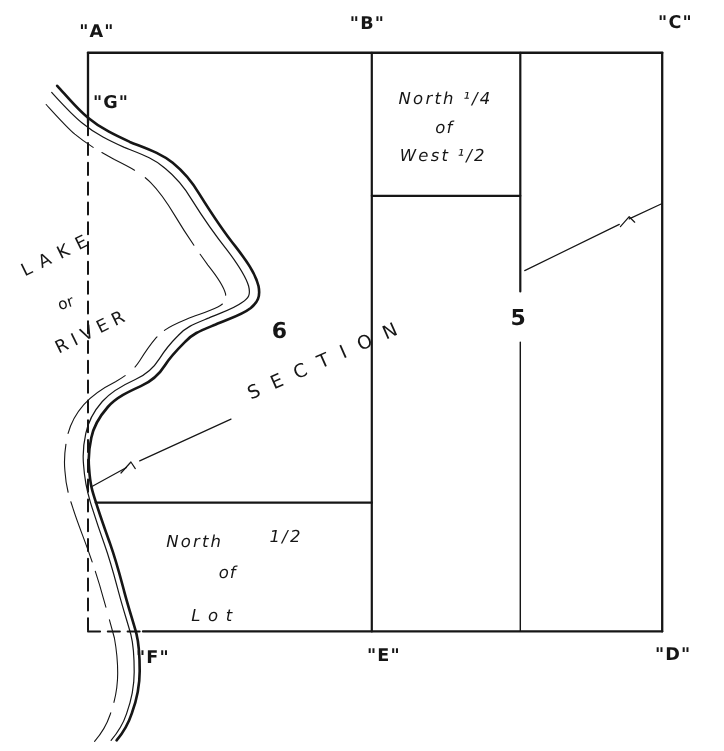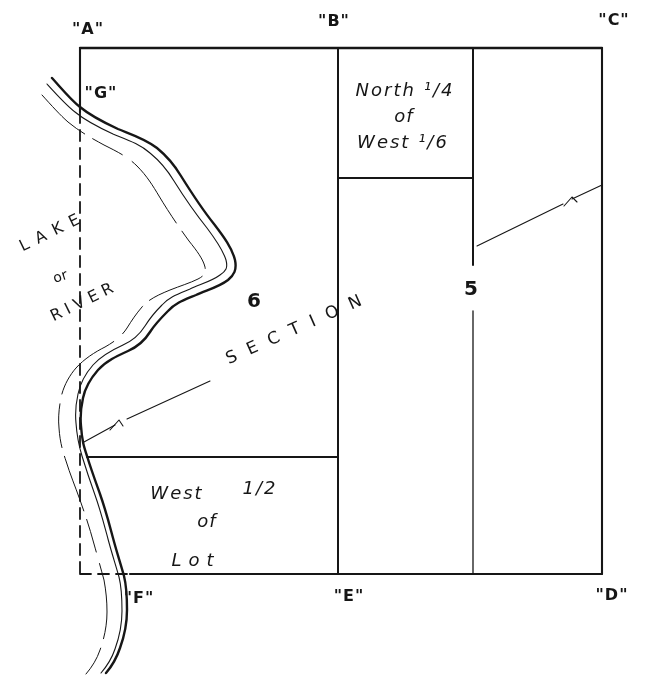--- a/index.html
+++ b/index.html
@@ -14,21 +14,21 @@
   #linework{position:absolute;left:0;top:0;}
   .lbl{
     position:absolute;
     transform:translate(-50%,-50%);
     white-space:pre;
     color:#161616;
     line-height:1;
   }
   .corner{font-size:16px;font-weight:700;letter-spacing:1px;}
   .secnum{font-size:20px;font-weight:700;}
-  .parcel{font-style:italic;font-size:18px;letter-spacing:2px;}
+  .parcel{font-style:italic;font-size:15px;letter-spacing:2px;}
   .water{font-weight:400;}
   .rot{transform:translate(-50%,-50%) rotate(-26deg);}
   .rot24{transform:translate(-50%,-50%) rotate(-24deg);}
 </style>
 </head>
 <body>
 
 <div id="canvas">
 
   <svg id="linework" width="658" height="683" viewBox="0 0 658 683" fill="none" stroke="#161616" stroke-linecap="round" stroke-linejoin="round">
@@ -139,20 +139,20 @@
   <div class="lbl secnum" style="left:471px;top:288px;background:#ffffff;padding:0 3px;">5</div>
 
   <div class="lbl rot24" style="left:299px;top:327px;font-size:17px;letter-spacing:12px;">SECTION</div>
 
   <div class="lbl water rot" style="left:53px;top:231px;font-size:16px;letter-spacing:8px;">LAKE</div>
   <div class="lbl water" style="left:60px;top:276px;font-size:14px;transform:translate(-50%,-50%) rotate(-18deg);">or</div>
   <div class="lbl water rot" style="left:84px;top:301px;font-size:16px;letter-spacing:5px;">RIVER</div>
 
   <div class="lbl parcel" style="left:405px;top:90px;">North ¹/4</div>
   <div class="lbl parcel" style="left:404px;top:116px;letter-spacing:1px;">of</div>
-  <div class="lbl parcel" style="left:403px;top:142px;">West ¹/6</div>
+  <div class="lbl parcel" style="left:403px;top:142px;">West ¹/2</div>
 
-  <div class="lbl parcel" style="left:177px;top:493px;">West</div>
+  <div class="lbl parcel" style="left:177px;top:493px;">North</div>
   <div class="lbl parcel" style="left:260px;top:488px;">1/2</div>
   <div class="lbl parcel" style="left:207px;top:521px;letter-spacing:1px;">of</div>
   <div class="lbl parcel" style="left:196px;top:560px;letter-spacing:7px;">Lot</div>
 
 </div>
 
 </body></html>

